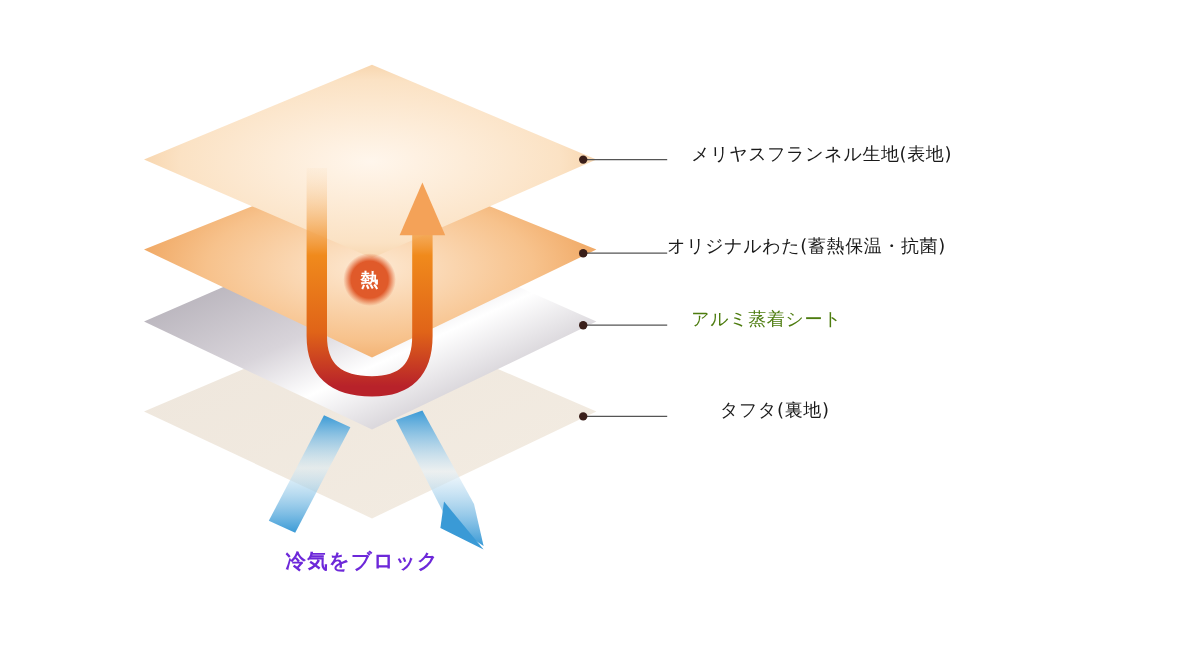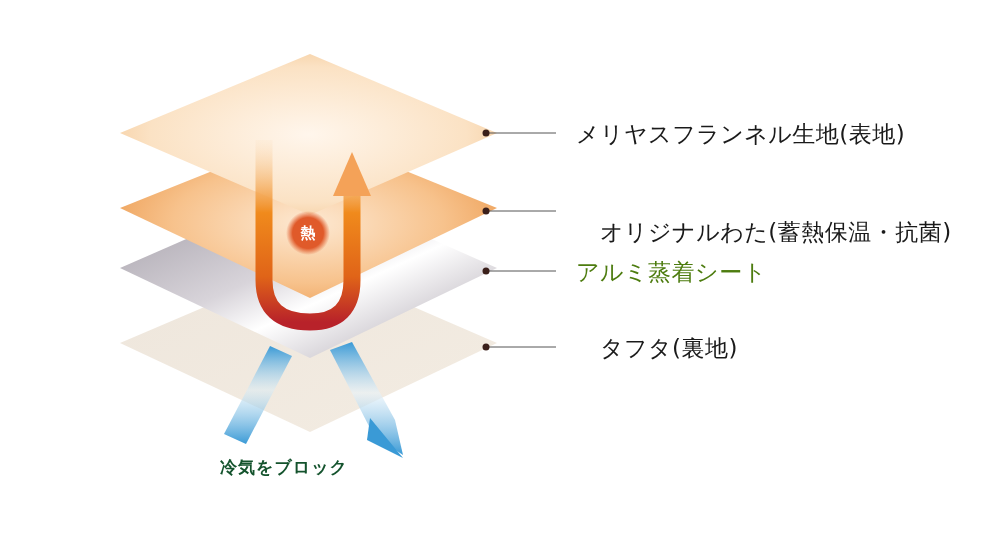--- a/index.html
+++ b/index.html
@@ -1,23 +1,23 @@
 <!DOCTYPE html>
 <html><head>
 <meta charset="utf-8">
 <style>
   html, body { margin: 0; padding: 0; background: #ffffff; }
   body { width: 1000px; height: 547px; position: relative; overflow: hidden;
          font-family: "DejaVu Sans", sans-serif; }
   svg.diagram { position: absolute; left: 0; top: 0; }
-  .label { position: absolute; font-size: 23px; color: #1a1a1a; white-space: nowrap;
+  .label { position: absolute; font-size: 15px; color: #1a1a1a; white-space: nowrap;
            font-family: "DejaVu Sans", sans-serif; letter-spacing: 0.5px; }
   .label.red { color: #4d7c0f; }
-  .caption { position: absolute; left: 220px; top: 456px; font-size: 17px; font-weight: bold;
-             color: #14532d; letter-spacing: 1px; font-family: "DejaVu Sans", sans-serif; }
+  .caption { position: absolute; left: 238px; top: 456px; font-size: 17px; font-weight: bold;
+             color: #6d28d9; letter-spacing: 1px; font-family: "DejaVu Sans", sans-serif; }
   .heat-badge { position: absolute; left: 290px; top: 215px; width: 36px; height: 36px;
                 display: flex; align-items: center; justify-content: center;
                 color: #ffffff; font-weight: bold; font-size: 15px; }
 </style>
 </head>
 <body>
 
 <svg class="diagram" width="1000" height="547" viewBox="0 0 1000 547">
   <defs>
     <radialGradient id="gTop" cx="50%" cy="50%" r="60%">
@@ -100,17 +100,17 @@
     <circle cx="486" cy="133" r="3.5"></circle>
     <circle cx="486" cy="211" r="3.5"></circle>
     <circle cx="486" cy="271" r="3.5"></circle>
     <circle cx="486" cy="347" r="3.5"></circle>
   </g>
 </svg>
 
 <div class="heat-badge">熱</div>
 
 <div class="label" style="left:576px; top:119px;">メリヤスフランネル生地(表地)</div>
-<div class="label" style="left:600px; top:196px;margin-top:21px;">オリジナルわた(蓄熱保温・抗菌)</div>
+<div class="label" style="left:556px; top:196px;">オリジナルわた(蓄熱保温・抗菌)</div>
 <div class="label red" style="left:576px; top:257px;">アルミ蒸着シート</div>
 <div class="label" style="left:600px; top:333px;">タフタ(裏地)</div>
 
 <div class="caption">冷気をブロック</div>
 
 </body></html>

